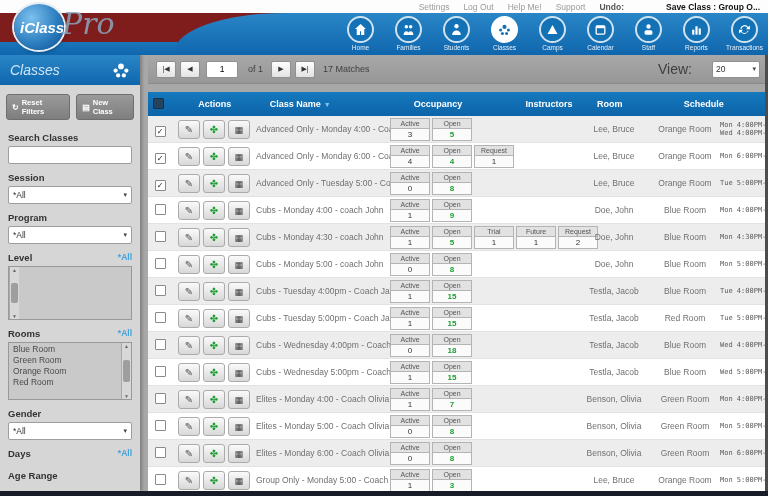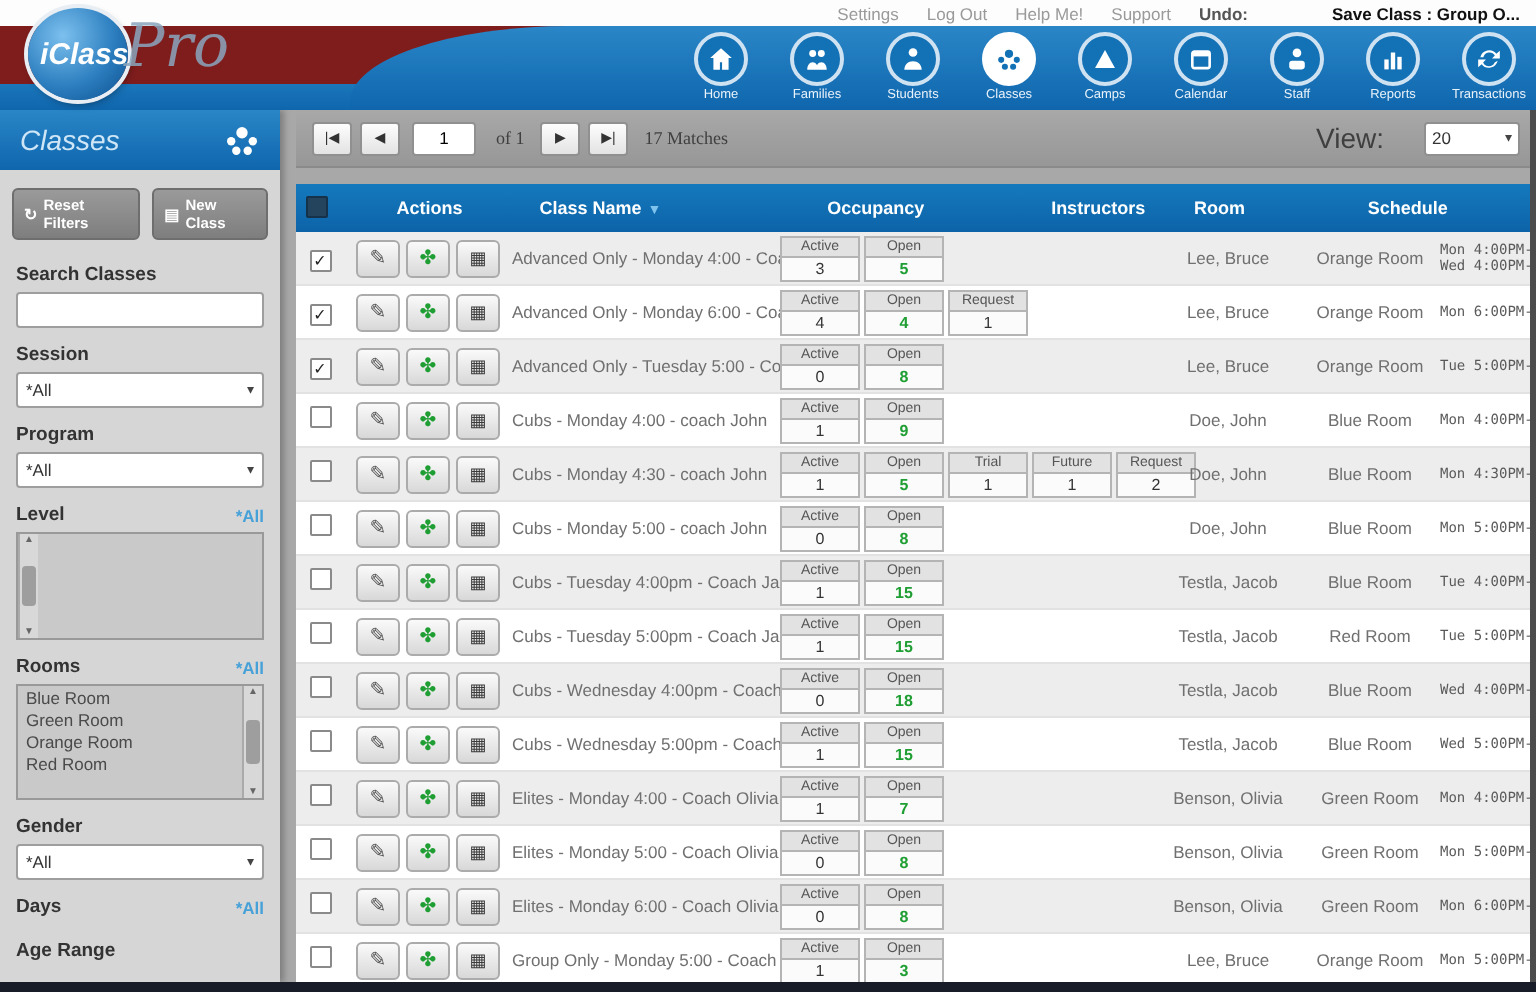--- a/index.html
+++ b/index.html
@@ -43,21 +43,21 @@
     box-shadow:2px 0 3px rgba(0,0,0,.25);}
   .sb-header{height:30px;background:linear-gradient(#2a86c7,#0f66ad);display:flex;
     align-items:center;justify-content:space-between;padding:0 10px;flex:none;}
   .sb-title{color:#cfe6f7;font-size:14px;font-style:italic;}
   .sb-header svg{width:18px;height:18px;fill:#fff;}
   .sb-buttons{display:flex;gap:6px;padding:9px 6px 4px 6px;}
   .sb-btn{background:linear-gradient(#9a9a9a,#7e7e7e);color:#fff;font-size:7.5px;font-weight:bold;
     border:1px solid #6e6e6e;border-radius:3px;padding:3px 5px;display:flex;align-items:center;gap:3px;cursor:pointer;}
   .sb-btn .bicon{font-size:8px;}
   .sb-label{font-size:9.5px;font-weight:bold;color:#333;margin:8px 8px 3px 8px;
-    display:flex;justify-content:space-between;align-items:flex-end;}
+    display:flex;justify-content:space-between;align-items:flex-start;}
   .sb-all{font-size:8.5px;font-weight:bold;color:#45a1d8;cursor:pointer;}
   .sb-input{margin:0 8px;height:16px;background:#fff;border:1px solid #9e9e9e;border-radius:2px;
     font-size:8.5px;padding:0 3px;width:116px;}
   .select{margin:0 8px;height:16px;background:#fff;border:1px solid #9e9e9e;border-radius:2px;
     font-size:8.5px;color:#333;display:flex;align-items:center;justify-content:space-between;
     padding:0 4px;cursor:pointer;}
   .select .arrow{font-size:7px;color:#444;}
   .listbox{margin:0 8px;background:#c9c9c9;border:1px solid #999;display:flex;}
   .lb-items{flex:1;padding:1px 0;overflow:hidden;}
   .lb-item{font-size:8.5px;color:#4a4a4a;padding:0 4px;line-height:11px;white-space:nowrap;cursor:pointer;}
@@ -67,21 +67,21 @@
 
   
   .main{flex:1;margin-left:8px;display:flex;flex-direction:column;overflow:hidden;}
   .toolbar{height:28px;background:linear-gradient(#a8a8a8,#979797);display:flex;align-items:center;
     padding:0 8px;gap:4px;flex:none;border-bottom:1px solid #8a8a8a;}
   .pg-btn{background:linear-gradient(#fdfdfd,#e3e3e3);border:1px solid #909090;border-radius:2px;
     width:18px;height:15px;font-size:7px;color:#333;display:flex;align-items:center;
     justify-content:center;cursor:pointer;}
   .pg-input{width:26px;height:13px;background:#fff;border:1px solid #909090;border-radius:2px;
     font-size:8.5px;text-align:center;margin:0 2px;}
-  .pg-text{font-size:9px;color:#3f3f3f;margin:0 4px;font-family:Liberation Serif, serif;}
+  .pg-text{font-size:9px;color:#3f3f3f;margin:0 4px;}
   .toolbar .spacer{flex:1;}
   .view-label{font-size:14px;color:#3f3f3f;margin-right:16px;}
   .view-select{width:40px;height:15px;background:#fff;border:1px solid #909090;border-radius:2px;
     font-size:8.5px;color:#333;display:flex;align-items:center;justify-content:space-between;
     padding:0 3px;cursor:pointer;}
   .gap{height:8px;flex:none;}
   .thead{height:24px;background:linear-gradient(#1579bd,#0d63a8);display:flex;align-items:center;
     flex:none;color:#fff;font-size:9px;font-weight:bold;}
   .sort-arrow{color:#7fc4ee;font-size:7px;margin-left:3px;}
   .rows{flex:1;background:#fff;overflow:hidden;}

